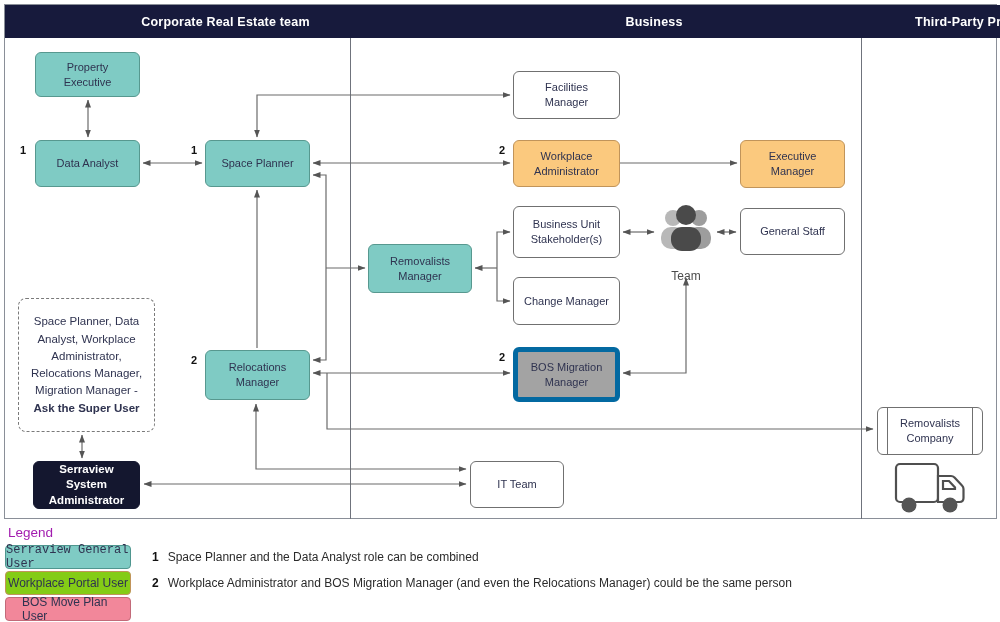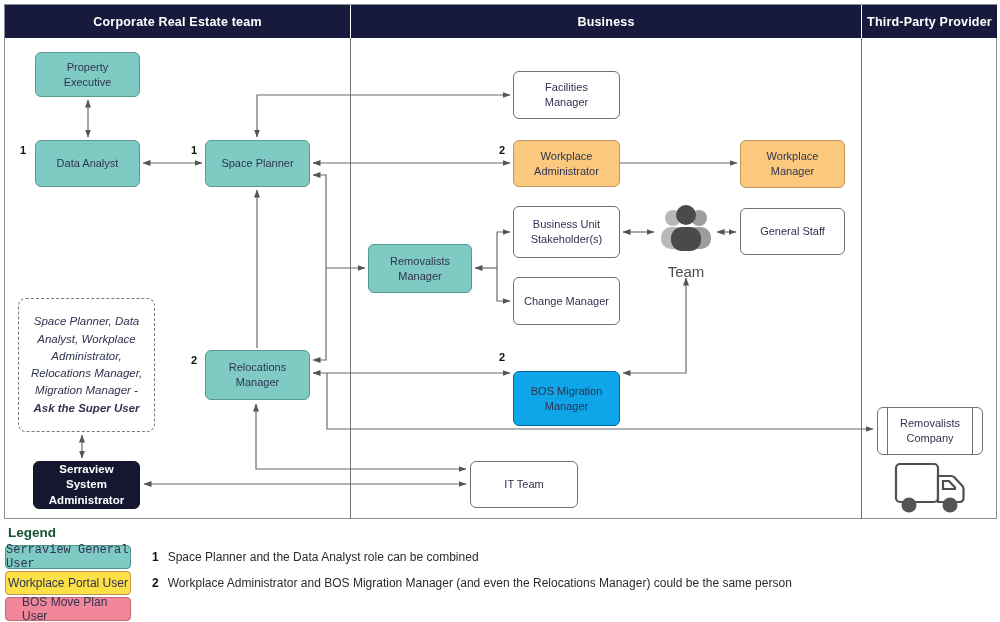--- a/index.html
+++ b/index.html
@@ -2,39 +2,39 @@
 <html><head>
 <meta charset="utf-8">
 <style>
   html,body{margin:0;padding:0;background:#fff;}
   body{width:1000px;height:622px;position:relative;overflow:hidden;
        font-family:"Liberation Sans",sans-serif;color:#2f3350;}
   .frame{position:absolute;left:4px;top:4px;width:993px;height:515px;
          border:1px solid #8a8f98;background:#fff;box-sizing:border-box;}
   .hcell{position:absolute;top:5px;height:33px;background:#171a3c;
          color:#fff;font-weight:bold;font-size:12.5px;display:flex;
-         align-items:center;justify-content:center;letter-spacing:.2px;}
+         align-items:center;justify-content:center;letter-spacing:.2px;padding-left:48px;}
   .lane-divider{position:absolute;top:38px;height:481px;width:1px;background:#6f737c;}
   .node{position:absolute;box-sizing:border-box;border-radius:6px;
         display:flex;align-items:center;justify-content:center;text-align:center;
         font-size:11px;line-height:1.35;padding:21px 8px;color:#2f3350;}
   .teal{background:#7fcbc4;border:1px solid #57988f;}
   .orange{background:#fbc97e;border:1px solid #c1945a;}
-  .pink{background:#0ea5e9;border:1px solid #0369a1;margin-top:24px;}
+  .pink{background:#a3a3a3;border:5px solid #0369a1;}
   .white{background:#fff;border:1px solid #707070;}
   .navy{background:#14172f;border:1px solid #14172f;color:#fff;font-weight:bold;font-size:11.5px;}
   .dashedbox{position:absolute;left:18px;top:298px;width:137px;height:134px;
         border:1.5px dashed #7a7a7a;border-radius:8px;box-sizing:border-box;
         display:flex;align-items:center;justify-content:center;text-align:center;
-        font-size:11.5px;line-height:1.5;padding:6px;font-style:italic;}
+        font-size:11.5px;line-height:1.5;padding:6px;}
   .fmark{position:absolute;font-size:11px;font-weight:bold;color:#111;}
   .team-wrap{position:absolute;left:656px;top:203px;width:60px;text-align:center;}
-  .team-label{font-size:15px;color:#4c4c4c;margin-top:6px;}
+  .team-label{font-size:12px;color:#4c4c4c;margin-top:12px;}
   svg.lines{position:absolute;left:0;top:0;pointer-events:none;}
-  .legend-title{position:absolute;left:8px;top:525px;font-size:13.5px;font-weight:bold;color:#14532d;}
+  .legend-title{position:absolute;left:8px;top:525px;font-size:13.5px;font-weight:normal;color:#a21caf;}
   .lg{position:absolute;left:5px;width:126px;height:24px;border-radius:4px;
       box-sizing:border-box;display:flex;align-items:center;justify-content:center;
       font-size:12px;color:#2f3350;}
   .fnrow{position:absolute;font-size:12px;color:#2b2b2b;}
   .fnrow b{margin-right:9px;color:#111;}
   .trk{position:absolute;left:892px;top:456px;}
   .rm-inner{position:absolute;top:0;bottom:0;width:1px;background:#707070;}
 </style>
 </head>
 <body>
@@ -96,21 +96,21 @@
   </div>
 <div class="fmark" style="left:191px;top:144px;">1</div>
 <div class="node white" style="left:513px;top:71px;width:107px;height:48px;">
     <span>Facilities Manager</span>
   </div>
 <div class="node orange" style="left:513px;top:140px;width:107px;height:47px;">
     <span>Workplace Administrator</span>
   </div>
 <div class="fmark" style="left:499px;top:144px;">2</div>
 <div class="node orange" style="left:740px;top:140px;width:105px;height:48px;">
-    <span>Workplace Manager</span>
+    <span>Executive Manager</span>
   </div>
 <div class="node white" style="left:513px;top:206px;width:107px;height:52px;">
     <span>Business Unit Stakeholder(s)</span>
   </div>
 <div class="node teal" style="left:368px;top:244px;width:104px;height:49px;">
     <span>Removalists Manager</span>
   </div>
 <div class="node white" style="left:513px;top:277px;width:107px;height:48px;">
     <span>Change Manager</span>
   </div>
@@ -145,21 +145,21 @@
   </div>
 <div class="fmark" style="left:499px;top:351px;">2</div>
 
 <div class="dashedbox">
   <span><span>Space Planner, Data Analyst, Workplace Administrator, Relocations Manager, Migration Manager - </span><b>Ask the Super User</b></span>
 </div>
 
 <div class="node navy" style="left:33px;top:461px;width:107px;height:48px;">
     <span>Serraview System Administrator</span>
   </div>
-<div class="node white" style="left:470px;top:461px;width:108px;height:47px;">
+<div class="node white" style="left:470px;top:461px;width:94px;height:47px;">
     <span>IT Team</span>
   </div>
 
 <div class="node white" style="left:877px;top:407px;width:106px;height:48px;padding:3px 14px;">
   <div class="rm-inner" style="left:9px;"></div>
   <div class="rm-inner" style="right:9px;"></div>
   <span>Removalists Company</span>
 </div>
 
 <div class="trk">
@@ -171,21 +171,21 @@
     </g>
     <circle cx="17" cy="49" r="7.5" fill="#555"></circle>
     <circle cx="58" cy="49" r="7.5" fill="#555"></circle>
   </svg>
 </div>
 
 <div class="legend-title">Legend</div>
 <div class="lg" style="top: 545px; border: 1px solid rgb(79, 150, 143); background-color: rgb(127, 203, 196); font-family: Liberation Mono, monospace;">
     <span>Serraview General User</span>
   </div>
-<div class="lg" style="top: 571px; border: 1px solid rgb(193, 148, 90); background-color: #fde047;">
+<div class="lg" style="top: 571px; border: 1px solid rgb(193, 148, 90); background-color: #84cc16;">
     <span>Workplace Portal User</span>
   </div>
 <div class="lg" style="top: 597px; border: 1px solid rgb(194, 106, 121); background-color: rgb(242, 135, 154); padding-left: 16px;">
     <span>BOS Move Plan User</span>
   </div>
 
 <div class="fnrow" style="left:152px;top:550px;"><b>1</b><span>Space Planner and the Data Analyst role can be combined</span></div>
 <div class="fnrow" style="left:152px;top:576px;"><b>2</b><span>Workplace Administrator and BOS Migration Manager (and even the Relocations Manager) could be the same person</span></div>
 
 </body></html>

